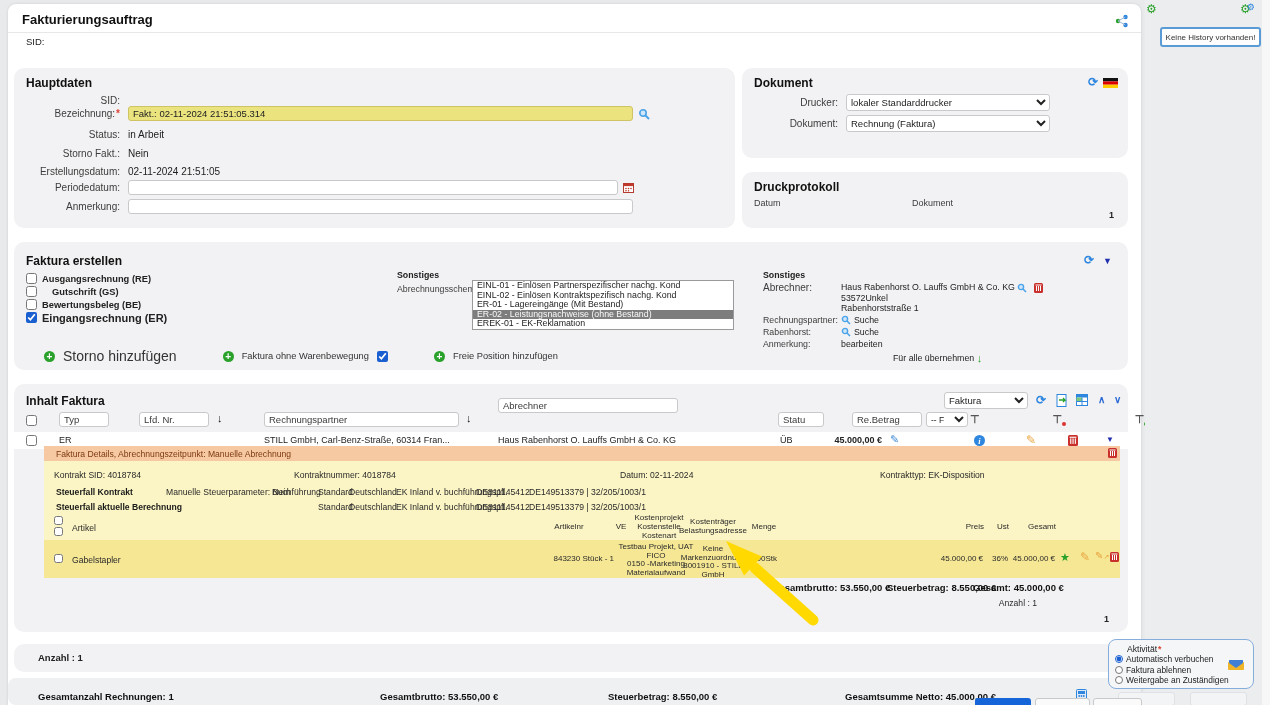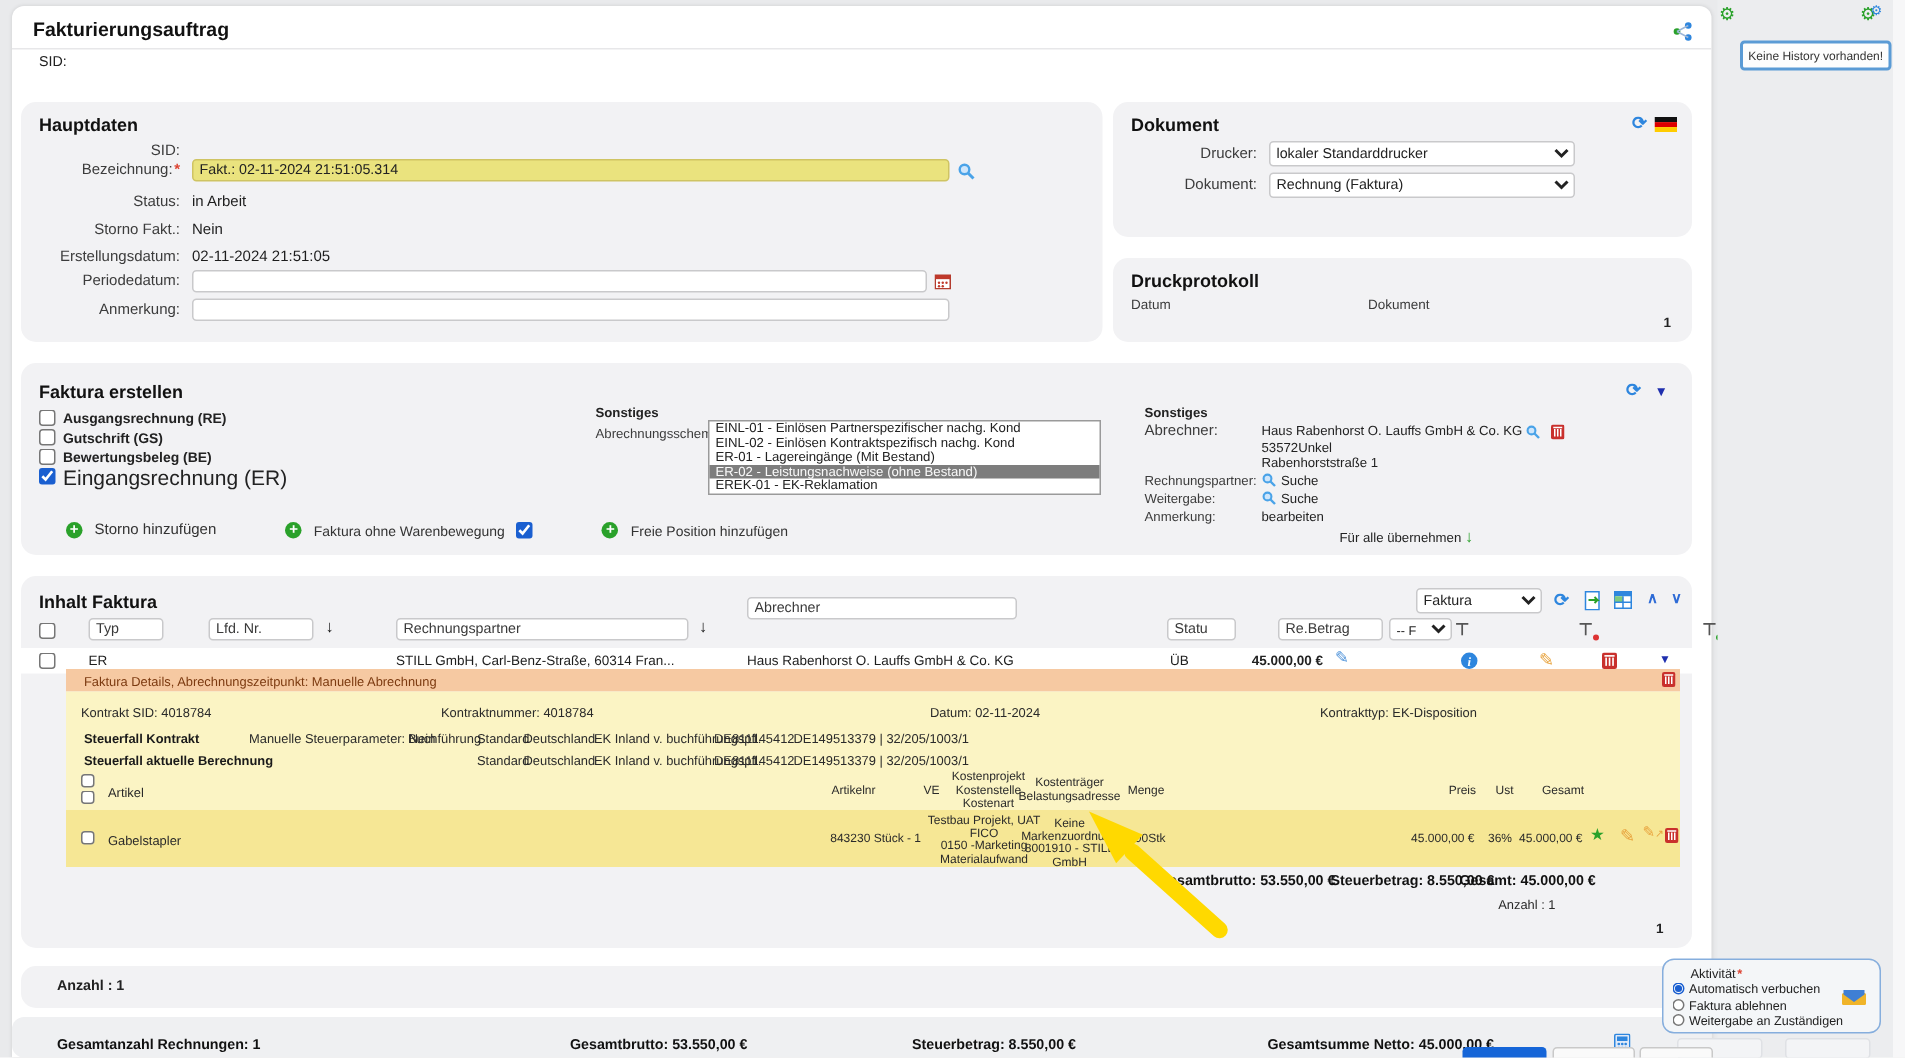--- a/index.html
+++ b/index.html
@@ -171,31 +171,31 @@
   <div class="card" id="card-faktura" style="left:6px;top:238px;width:1114px;height:128px;">
     <span class="ctitle" style="left:12px;top:12px;">Faktura erstellen</span>
     <span class="abs ic ic-refresh" style="right:34px;top:12px;">⟳</span>
     <span class="abs ic ic-caret" style="right:16px;top:15px;font-size:9px;color:#1f2fae;">▼</span>
 
     <div class="abs" style="left:12px;top:30px;">
       <div style="display:flex;align-items:center;gap:5px;height:13px;">
           <input type="checkbox" style="">
           <span style="font-weight:bold;font-size:9.3px;">Ausgangsrechnung (RE)</span>
         </div>
-      <div style="display:flex;align-items:center;gap:5px;height:13px;">
+      <div style="display:flex;align-items:center;gap:15px;height:13px;">
           <input type="checkbox" style="">
           <span style="font-weight:bold;font-size:9.3px;">Gutschrift (GS)</span>
         </div>
       <div style="display:flex;align-items:center;gap:5px;height:13px;">
           <input type="checkbox" style="">
           <span style="font-weight:bold;font-size:9.3px;">Bewertungsbeleg (BE)</span>
         </div>
       <div style="display:flex;align-items:center;gap:5px;height:13px;">
           <input type="checkbox" checked="" style="">
-          <span style="font-weight:normal;font-size:14px;text-align:center;">Eingangsrechnung (ER)</span>
+          <span style="font-weight:bold;font-size:11px;text-align:center;">Eingangsrechnung (ER)</span>
         </div>
     </div>
 
     <span class="abs" style="left:383px;top:28px;font-size:8.8px;font-weight:bold;">Sonstiges</span>
     <span class="abs lbl" style="left:383px;top:42px;font-size:8.8px;">Abrechnungsschema:</span>
     <div class="listbox" style="left:458px;top:38px;width:260px;">
       <div class="opt">EINL-01 - Einlösen Partnerspezifischer nachg. Kond</div>
       <div class="opt">EINL-02 - Einlösen Kontraktspezifisch nachg. Kond</div>
       <div class="opt">ER-01 - Lagereingänge (Mit Bestand)</div>
       <div class="opt selsel">ER-02 - Leistungsnachweise (ohne Bestand)</div>
@@ -231,42 +231,42 @@
         <span class="lbl" style="width:78px;font-size:8.8px;">Rechnungspartner:</span>
         <span class="ic">
             <svg width="10" height="10">
               <circle cx="4" cy="4" r="2.6" fill="#cfe6fb" stroke="#4aa3e8" stroke-width="1.4"></circle>
               <line x1="6" y1="6" x2="9" y2="9" stroke="#4aa3e8" stroke-width="1.6"></line>
             </svg>
           </span>
         <span class="link" style="margin-left:3px;">Suche</span>
       </div>
       <div style="display:flex;align-items:center;margin-top:2px;">
-        <span class="lbl" style="width:78px;font-size:8.8px;">Weitergabe:</span>
+        <span class="lbl" style="width:78px;font-size:8.8px;">Rabenhorst:</span>
         <span class="ic">
             <svg width="10" height="10">
               <circle cx="4" cy="4" r="2.6" fill="#cfe6fb" stroke="#4aa3e8" stroke-width="1.4"></circle>
               <line x1="6" y1="6" x2="9" y2="9" stroke="#4aa3e8" stroke-width="1.6"></line>
             </svg>
           </span>
         <span class="link" style="margin-left:3px;">Suche</span>
       </div>
       <div style="display:flex;align-items:center;margin-top:2px;">
         <span class="lbl" style="width:78px;font-size:8.8px;">Anmerkung:</span>
         <span class="link">bearbeiten</span>
       </div>
       <div style="margin-top:4px;margin-left:130px;">
         <span>Für alle übernehmen</span>
         <span class="ic ic-gdown">↓</span>
       </div>
     </div>
 
     <div class="abs" style="left:30px;top:106px;display:flex;align-items:center;gap:8px;">
       <span class="ic-plus">+</span>
-      <span style="font-size:10px;color:#333;">Storno hinzufügen</span>
+      <span style="font-size:14px;color:#333;">Storno hinzufügen</span>
       <span style="width:30px;"></span>
       <span class="ic-plus">+</span>
       <span style="font-size:9.3px;color:#333;">Faktura ohne Warenbewegung</span>
       <input type="checkbox" checked="" style="">
       <span style="width:30px;"></span>
       <span class="ic-plus">+</span>
       <span style="font-size:9.3px;color:#333;">Freie Position hinzufügen</span>
     </div>
   </div>
 

